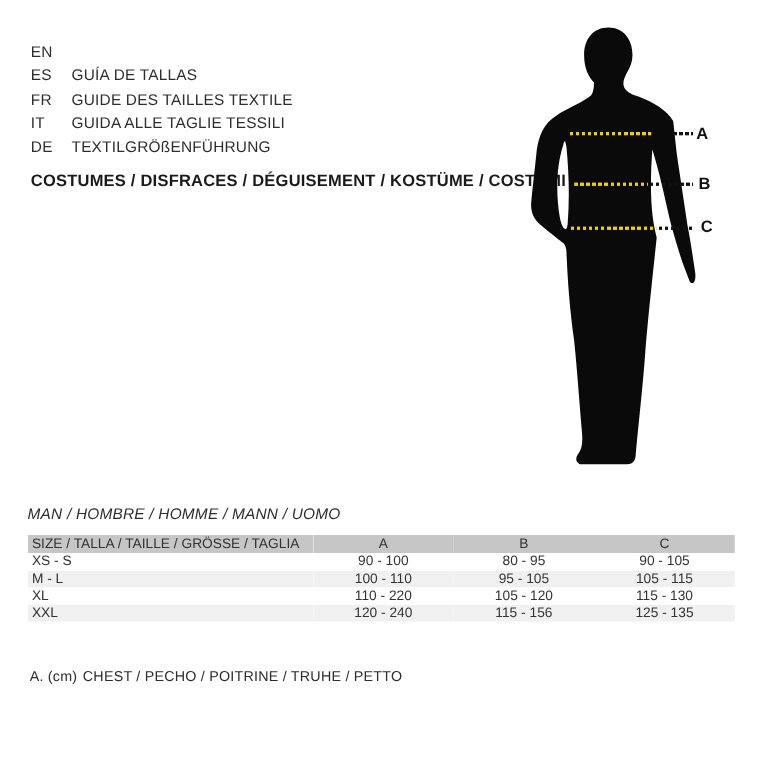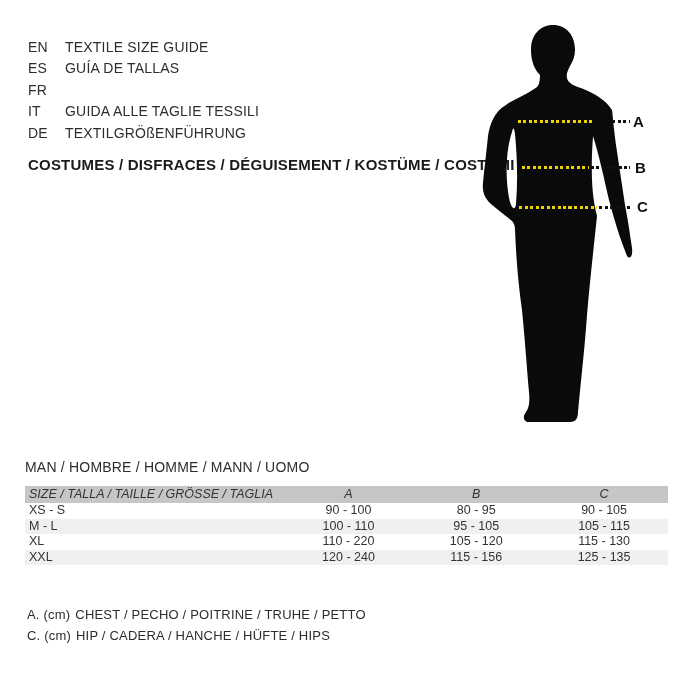--- a/index.html
+++ b/index.html
@@ -21,49 +21,49 @@
   
   .category{position:absolute;left:28px;top:156px;font-size:15px;font-weight:bold;color:#1a1a1a;letter-spacing:0.2px;}
   
   .figure-svg{position:absolute;left:482px;top:20px;width:160px;height:410px;}
   
   .dash{position:absolute;height:3px;}
   .dash-yellow{background:repeating-linear-gradient(90deg,var(--accent-yellow) 0 3px,transparent 3px 5.5px);}
   .dash-black{height:2.5px;background:repeating-linear-gradient(90deg,#111 0 3px,transparent 3px 5.5px);}
   .marker-label{position:absolute;font-size:15px;font-weight:bold;color:#111;}
   
-  .section-title{position:absolute;left:25px;top:459px;font-size:14px;letter-spacing:0.2px;}
+  .section-title{position:absolute;left:25px;top:459px;font-size:14px;letter-spacing:0.2px;font-style:italic;}
   
   .size-table{position:absolute;left:25px;top:486px;width:643px;border-collapse:collapse;table-layout:fixed;font-size:12.5px;color:#333;}
   .size-table th,.size-table td{font-weight:normal;padding:0;height:15.5px;line-height:15.5px;white-space:nowrap;overflow:hidden;}
-  .size-table thead th{background:var(--table-header-bg);height:17px;line-height:17px;font-style:italic;}
+  .size-table thead th{background:var(--table-header-bg);height:17px;line-height:17px;}
   .size-table .col-size{width:40%;text-align:left;padding-left:4px;}
   .size-table .col-val{width:20%;text-align:center;}
   .size-table tbody tr:nth-child(even){background:var(--table-row-alt-bg);}
   
   .legend{position:absolute;left:27px;top:604px;}
   .legend-row{display:flex;height:21px;align-items:center;font-size:13px;letter-spacing:0.2px;}
   .legend-key{margin-right:5px;}
 </style>
 </head>
 <body>
 
 <div class="page">
 
   <div class="lang-list">
     <div class="lang-row">
       <span class="lang-code">EN</span>
-      <span class="lang-label">TEXTILE SIZE GUIDE</span>
     </div>
     <div class="lang-row">
       <span class="lang-code">ES</span>
       <span class="lang-label">GUÍA DE TALLAS</span>
     </div>
     <div class="lang-row">
       <span class="lang-code">FR</span>
+      <span class="lang-label">GUIDE DES TAILLES TEXTILE</span>
     </div>
     <div class="lang-row">
       <span class="lang-code">IT</span>
       <span class="lang-label">GUIDA ALLE TAGLIE TESSILI</span>
     </div>
     <div class="lang-row">
       <span class="lang-code">DE</span>
       <span class="lang-label">TEXTILGRÖßENFÜHRUNG</span>
     </div>
   </div>
@@ -167,19 +167,15 @@
         <td class="col-val">125 - 135</td>
       </tr>
     </tbody>
   </table>
 
   <div class="legend">
     <div class="legend-row">
       <span class="legend-key">A. (cm)</span>
       <span class="legend-label">CHEST / PECHO / POITRINE / TRUHE / PETTO</span>
     </div>
-    <div class="legend-row">
-      <span class="legend-key">C. (cm)</span>
-      <span class="legend-label">HIP / CADERA / HANCHE / HÜFTE / HIPS</span>
-    </div>
   </div>
 
 </div>
 
 </body></html>

